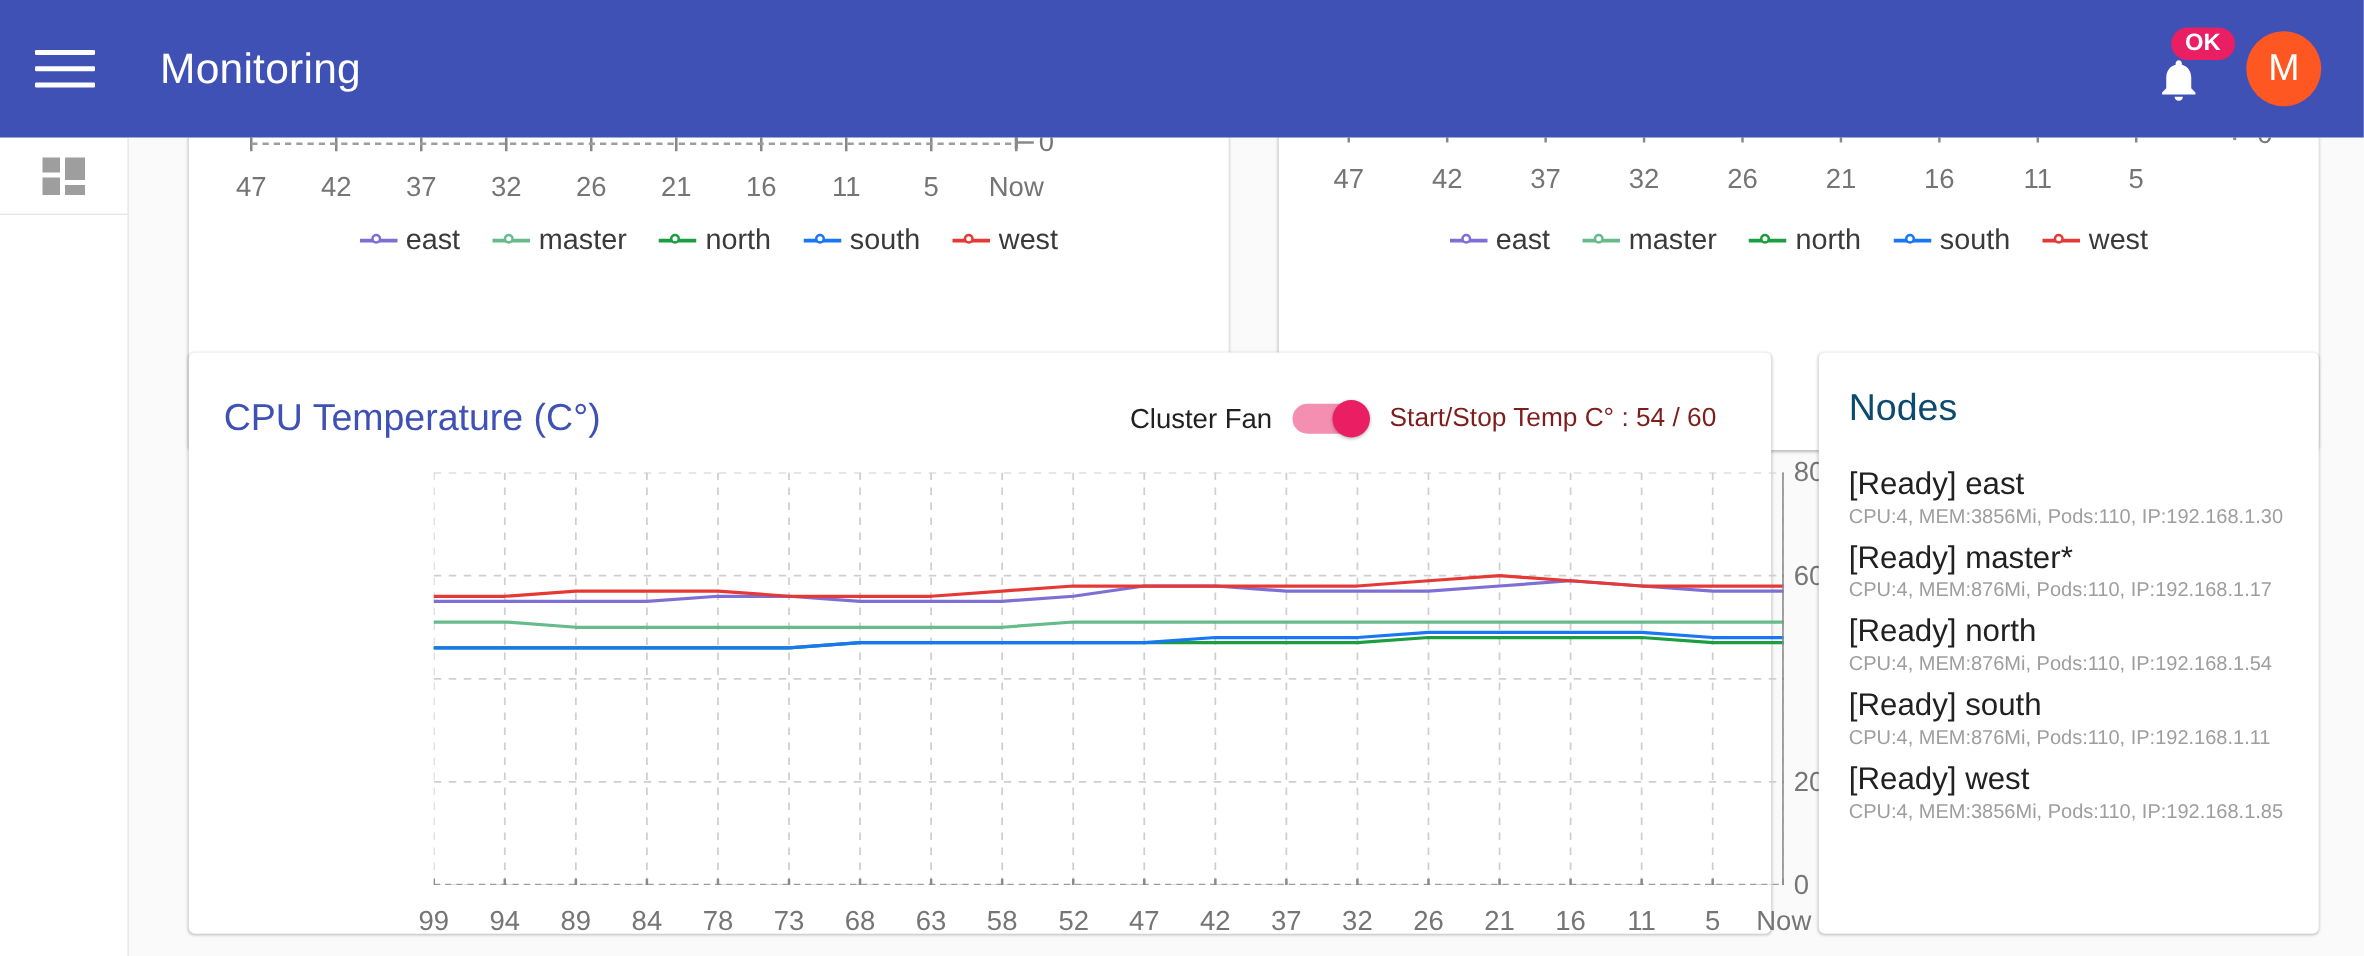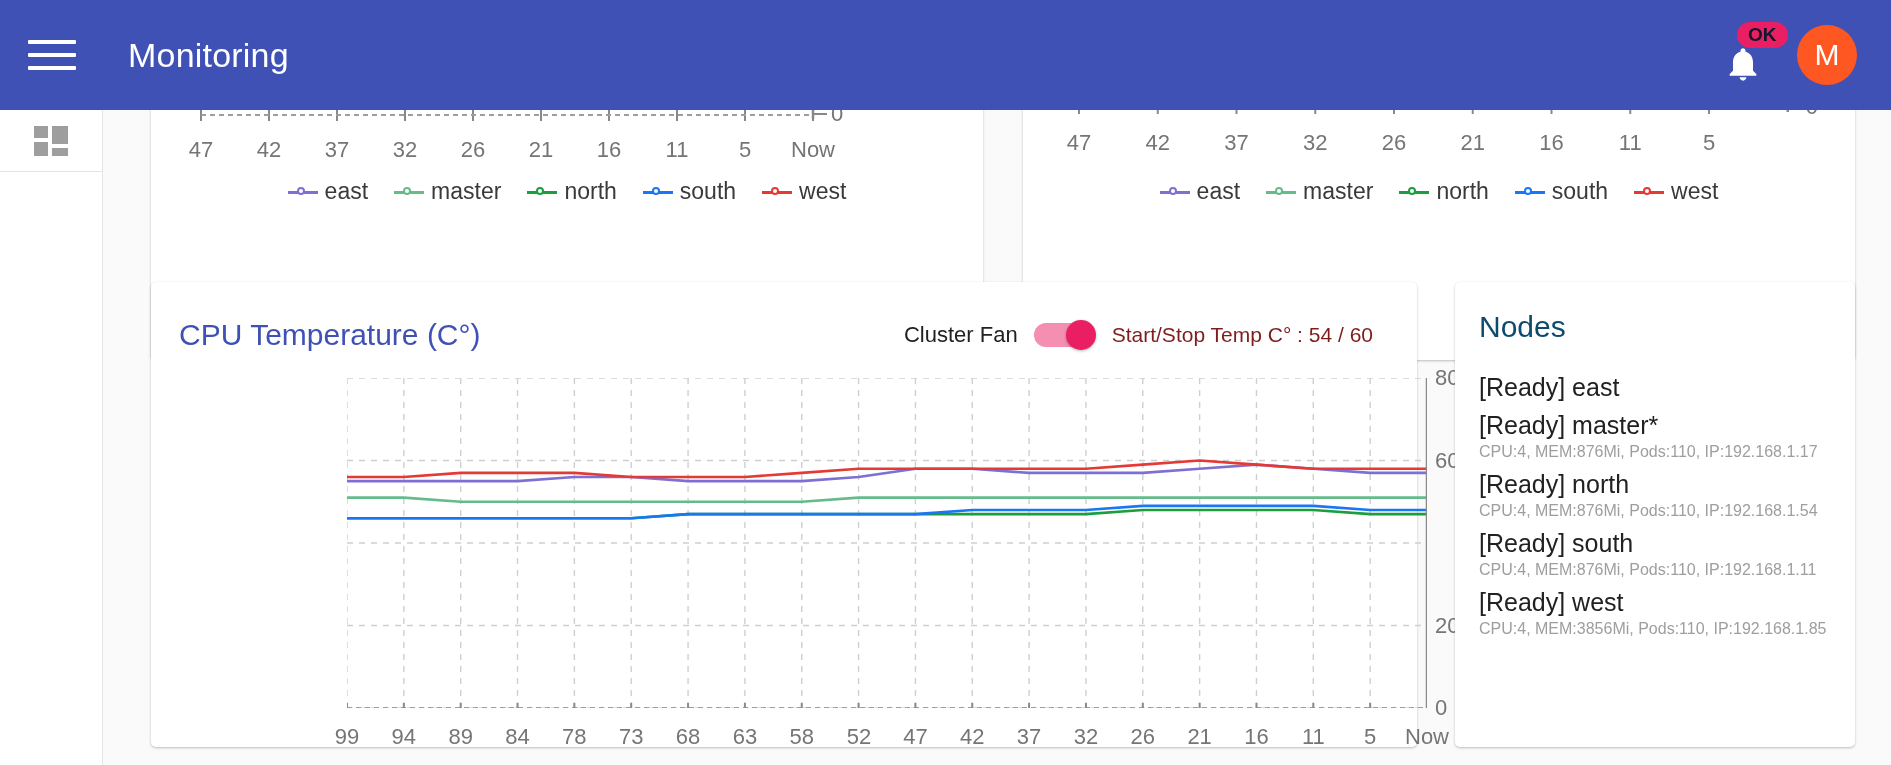--- a/index.html
+++ b/index.html
@@ -37,21 +37,21 @@
     white-space: nowrap;
   }
   .appbar-spacer { flex: 1 1 auto; }
   .appbar-actions {
     display: flex; align-items: center;
     margin-right: 34px; gap: 30px;
   }
   .bell-wrap { position: relative; width: 46px; height: 54px; cursor: pointer; }
   .bell-badge {
     position: absolute; top: -6px; left: 16px;
-    background: #e91e63; color: #0f172a;
+    background: #e91e63; color: #ffffff;
     font-size: 19px; font-weight: bold;
     border-radius: 16px;
     padding: 3px 11px 4px 11px;
     line-height: 1;
     z-index: 3;
     white-space: nowrap;
   }
   .bell-icon { position: absolute; top: 16px; left: 2px; }
   .avatar {
     width: 60px; height: 60px; border-radius: 50%;
@@ -488,20 +488,21 @@
         <div class="tick" style="position: absolute; left: 1080px; transform: translateX(-50%);">Now</div>
       </div>
 
   </div>
 
   <div class="card card-nodes">
     <div class="nodes-title">Nodes</div>
     <div class="nodes-list" id="nodes-list">
         <div>
           <div class="node-name">[Ready] east</div>
+          <div class="node-meta">CPU:4, MEM:3856Mi, Pods:110, IP:192.168.1.30</div>
         </div>
         <div>
           <div class="node-name">[Ready] master*</div>
           <div class="node-meta">CPU:4, MEM:876Mi, Pods:110, IP:192.168.1.17</div>
         </div>
         <div>
           <div class="node-name">[Ready] north</div>
           <div class="node-meta">CPU:4, MEM:876Mi, Pods:110, IP:192.168.1.54</div>
         </div>
         <div>

